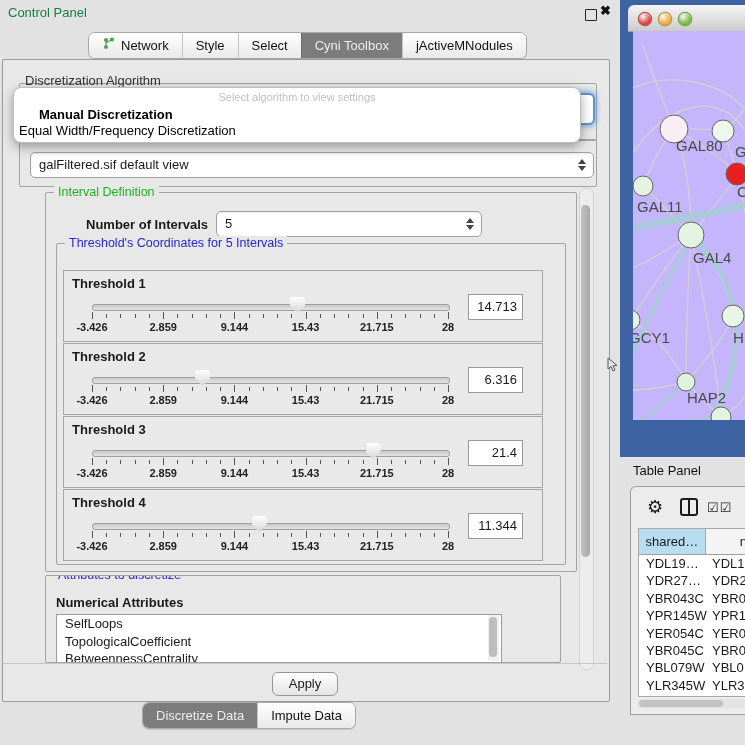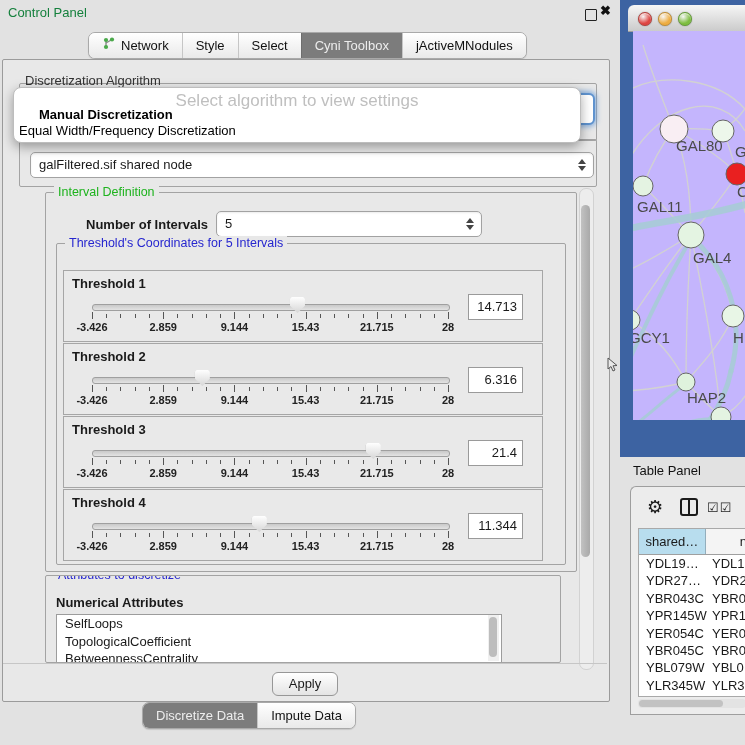--- a/index.html
+++ b/index.html
@@ -28,21 +28,21 @@
   .lbl-green{color:#1db31d;}
   .lbl-blue{color:#2626cf;}
   
   #algo-group{left:16px;top:23px;width:576px;height:56px;}
   #algo-label{left:22px;top:13px;font-size:13px;color:#333;}
   #algo-combo{left:26px;top:33px;width:562px;height:28px;background:#fff;border:2px solid #5f93cf;
      border-radius:6px;box-shadow:0 0 5px 2px rgba(95,150,215,.65);}
   
   #popup{left:10px;top:27px;width:566px;height:54px;background:#fff;border:1px solid #bdbdbd;
      border-radius:8px;box-shadow:0 4px 12px rgba(0,0,0,.35);z-index:5;}
-  #popup-hint{position:absolute;left:0;right:0;top:3px;text-align:center;font-size:17px;color:#bfbfbf;}
+  #popup-hint{position:absolute;left:0;right:0;top:3px;text-align:center;font-size:11px;color:#bfbfbf;}
   .popup-item{position:absolute;left:5px;font-size:13px;color:#000;white-space:nowrap;}
   .popup-item.selected{font-weight:bold;margin-left:20px;}
   
   .combo{position:absolute;background:#fff;border:1px solid #a2a2a2;border-radius:5px;
      font-size:13px;line-height:24px;padding-left:8px;box-shadow:inset 0 1px 2px rgba(0,0,0,.08);}
   .stepper{position:absolute;right:7px;top:50%;transform:translateY(-50%);width:8px;height:12px;}
   .stepper i{position:absolute;left:0;width:0;height:0;border-left:4px solid transparent;border-right:4px solid transparent;}
   .stepper .up{top:0;border-bottom:5px solid #444;}
   .stepper .dn{bottom:0;border-top:5px solid #444;}
   #tabledata-group{left:16px;top:79px;width:576px;height:46px;}
@@ -153,21 +153,21 @@
     <div id="popup-hint">Select algorithm to view settings</div>
     <div id="popup-items">
         <div class="popup-item selected" style="top: 19px;">Manual Discretization</div>
         <div class="popup-item" style="top: 35px;">Equal Width/Frequency Discretization</div>
       </div>
   </div>
 
   <div class="group" id="tabledata-group">
     <div class="group-label">Table Data</div>
     <div class="combo" id="tabledata-combo">
-      <span>galFiltered.sif shared node</span>
+      <span>galFiltered.sif default view</span>
       <span class="stepper">
           <i class="up"></i>
           <i class="dn"></i>
         </span>
     </div>
   </div>
 
   <div class="group" id="interval-group">
     <div class="group-label lbl-green">Interval Definition</div>
     <div class="abs" id="noi-label">Number of Intervals</div>

